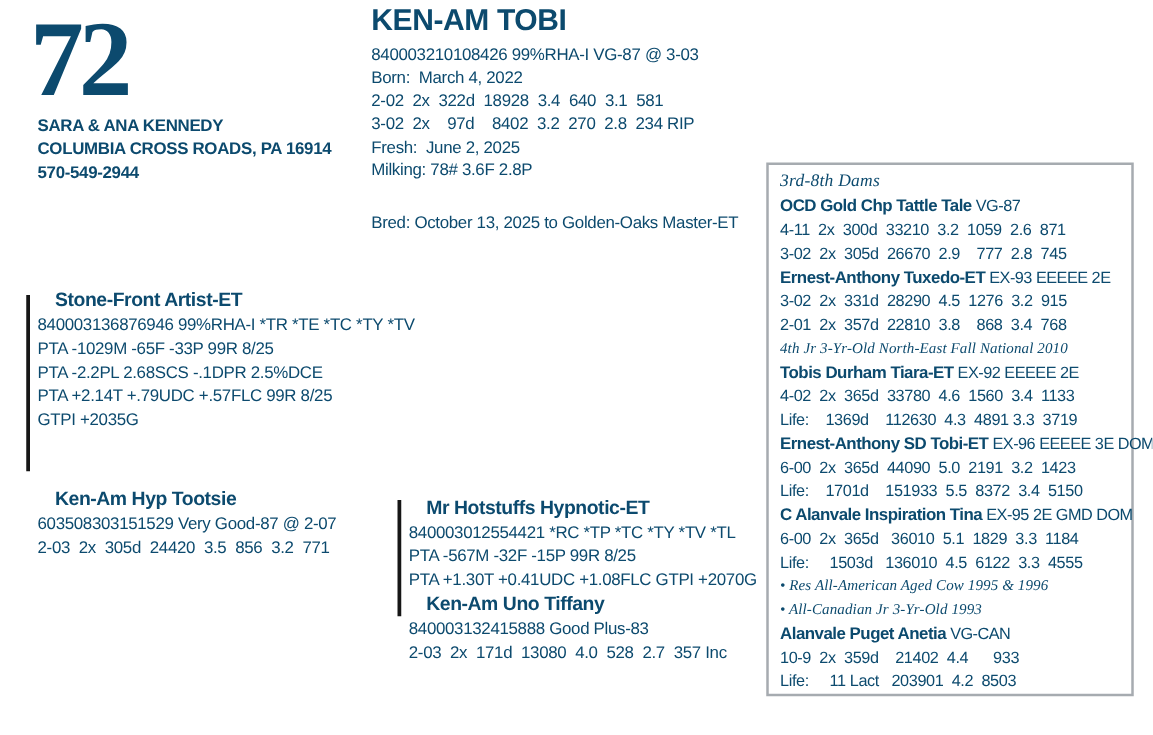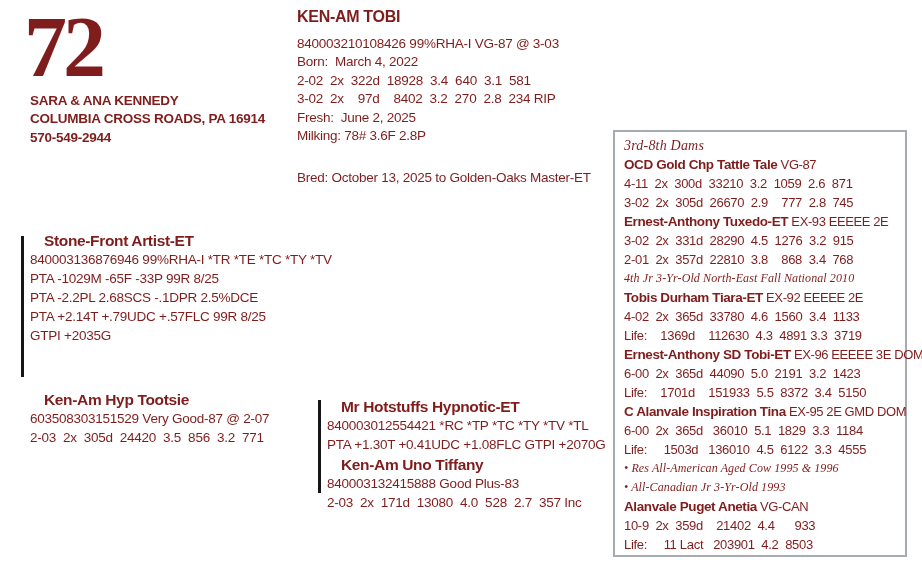--- a/index.html
+++ b/index.html
@@ -1,38 +1,38 @@
 <!DOCTYPE html>
 <html><head>
 <meta charset="utf-8">
 <style>
   html,body { margin:0; padding:0; background:#ffffff; }
   .page {
     position:relative; width:922px; height:588px; background:#ffffff;
-    font-family:"Liberation Sans", sans-serif; color:#7f1d1d; overflow:hidden;
+    font-family:"Liberation Sans", sans-serif; color:#0c4a6e; overflow:hidden;
   }
   
   .lot-number {
     position:absolute; left:24px; top:4px;
     font-family:"Liberation Serif", serif; font-weight:bold;
     font-size:86px; line-height:1; letter-spacing:-4px;
   }
   .consignor {
     position:absolute; left:30px; top:92px;
     font-weight:bold; font-size:12.5px; line-height:16px; letter-spacing:-0.2px;
     white-space:pre;
   }
   
   .tline {
     font-size:13.5px; line-height:18.4px; letter-spacing:-0.25px; white-space:pre;
   }
   
   .animal { position:absolute; left:297px; top:5px; }
   .animal-name {
-    font-size:16px; font-weight:bold; letter-spacing:-0.3px; line-height:24px;
+    font-size:24px; font-weight:bold; letter-spacing:-0.3px; line-height:24px;
     margin-bottom:6px; white-space:pre;
   }
   .bred-line { position:absolute; left:297px; top:169px;text-align:center; }
   
   .vbar { position:absolute; width:2.5px; background:#161616; }
   .vbar-sire { left:21px; top:236px; height:141px; }
   .vbar-damsire { left:318px; top:400px; height:93px; }
   
   .ped-block { position:absolute; }
   .sire-block { left:30px; top:231px; }
@@ -108,20 +108,21 @@
         <div class="tline">2-03  2x  305d  24420  3.5  856  3.2  771</div>
       </div>
   </div>
 
   <div class="vbar vbar-damsire"></div>
 
   <div class="ped-block damsire-block">
     <div class="block-name">Mr Hotstuffs Hypnotic-ET</div>
     <div>
         <div class="tline">840003012554421 *RC *TP *TC *TY *TV *TL</div>
+        <div class="tline">PTA -567M -32F -15P 99R 8/25</div>
         <div class="tline">PTA +1.30T +0.41UDC +1.08FLC GTPI +2070G</div>
       </div>
     <div class="block-name">Ken-Am Uno Tiffany</div>
     <div>
         <div class="tline">840003132415888 Good Plus-83</div>
         <div class="tline">2-03  2x  171d  13080  4.0  528  2.7  357 Inc</div>
       </div>
   </div>
 
   <div class="dams-box">

